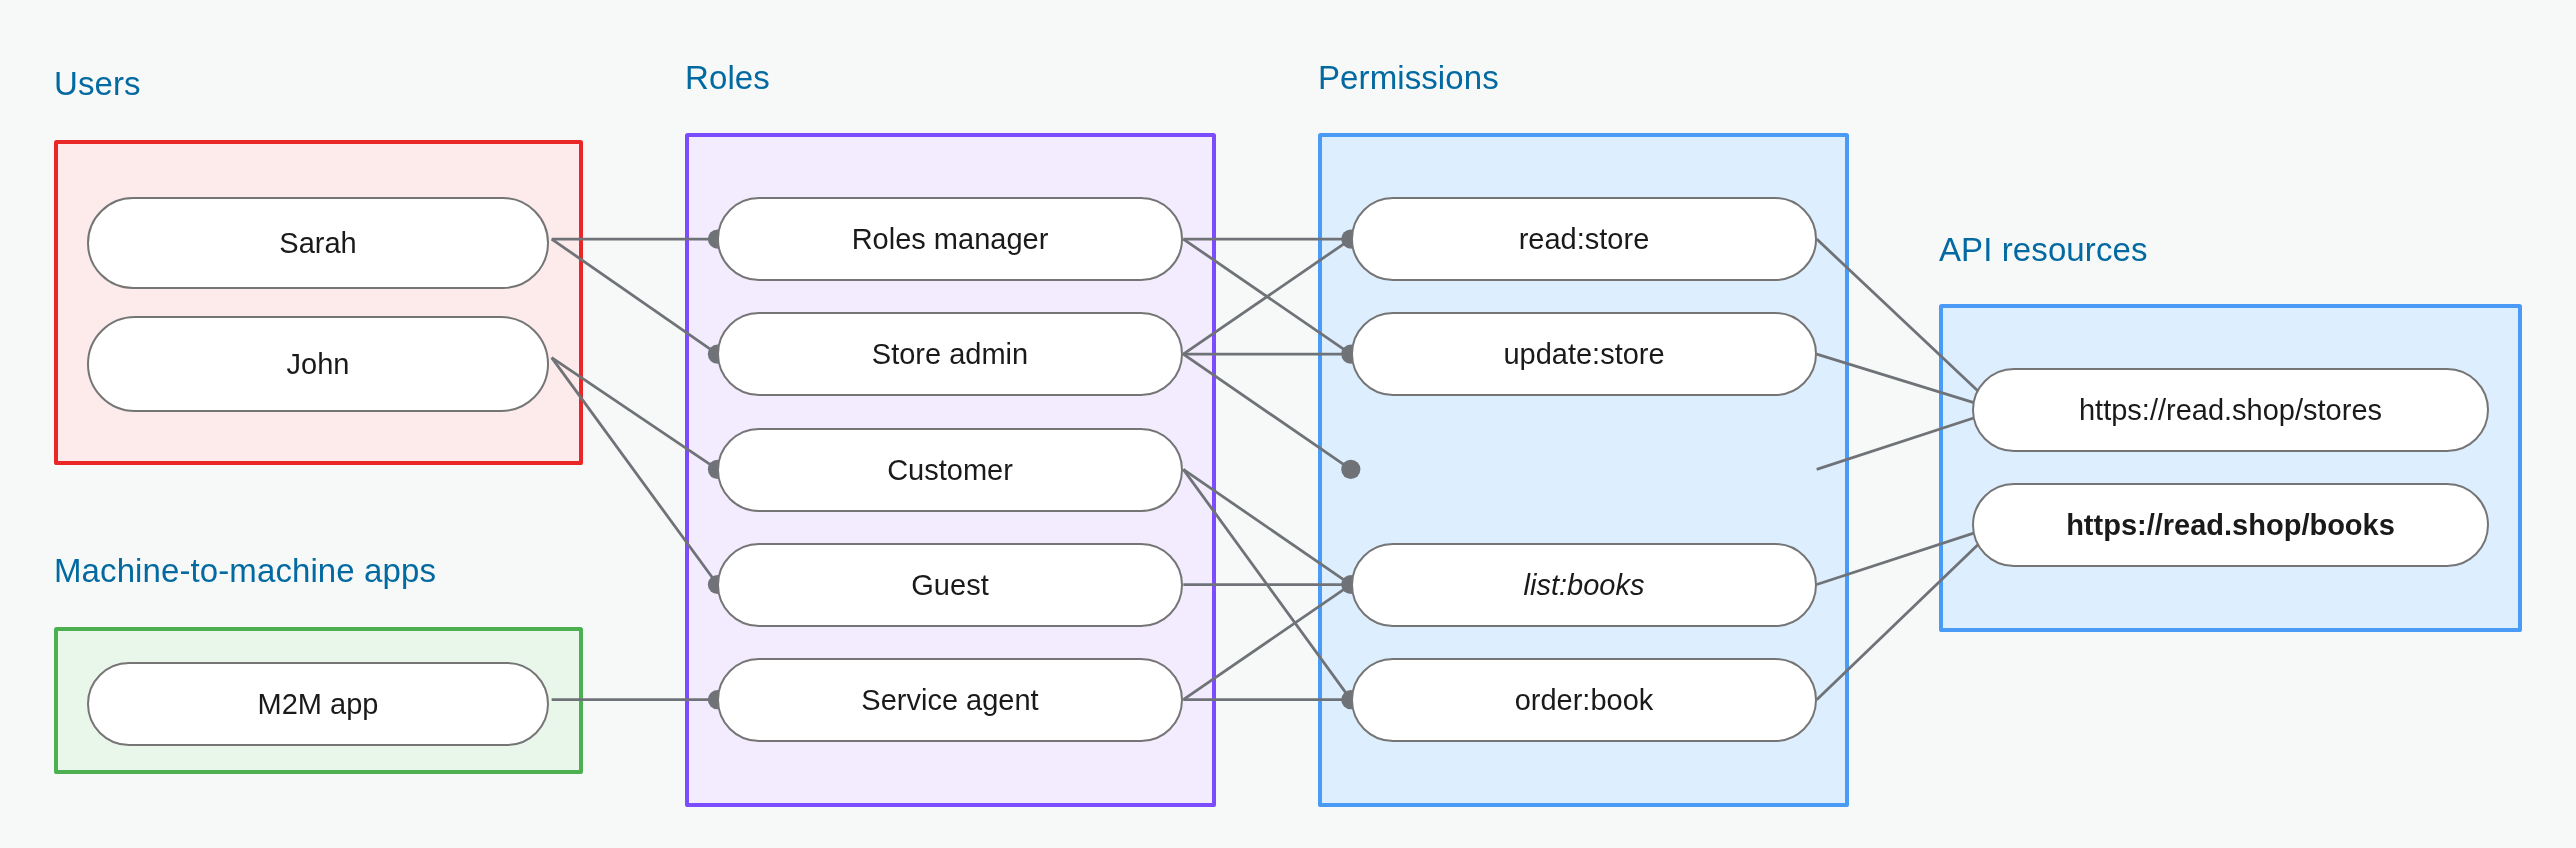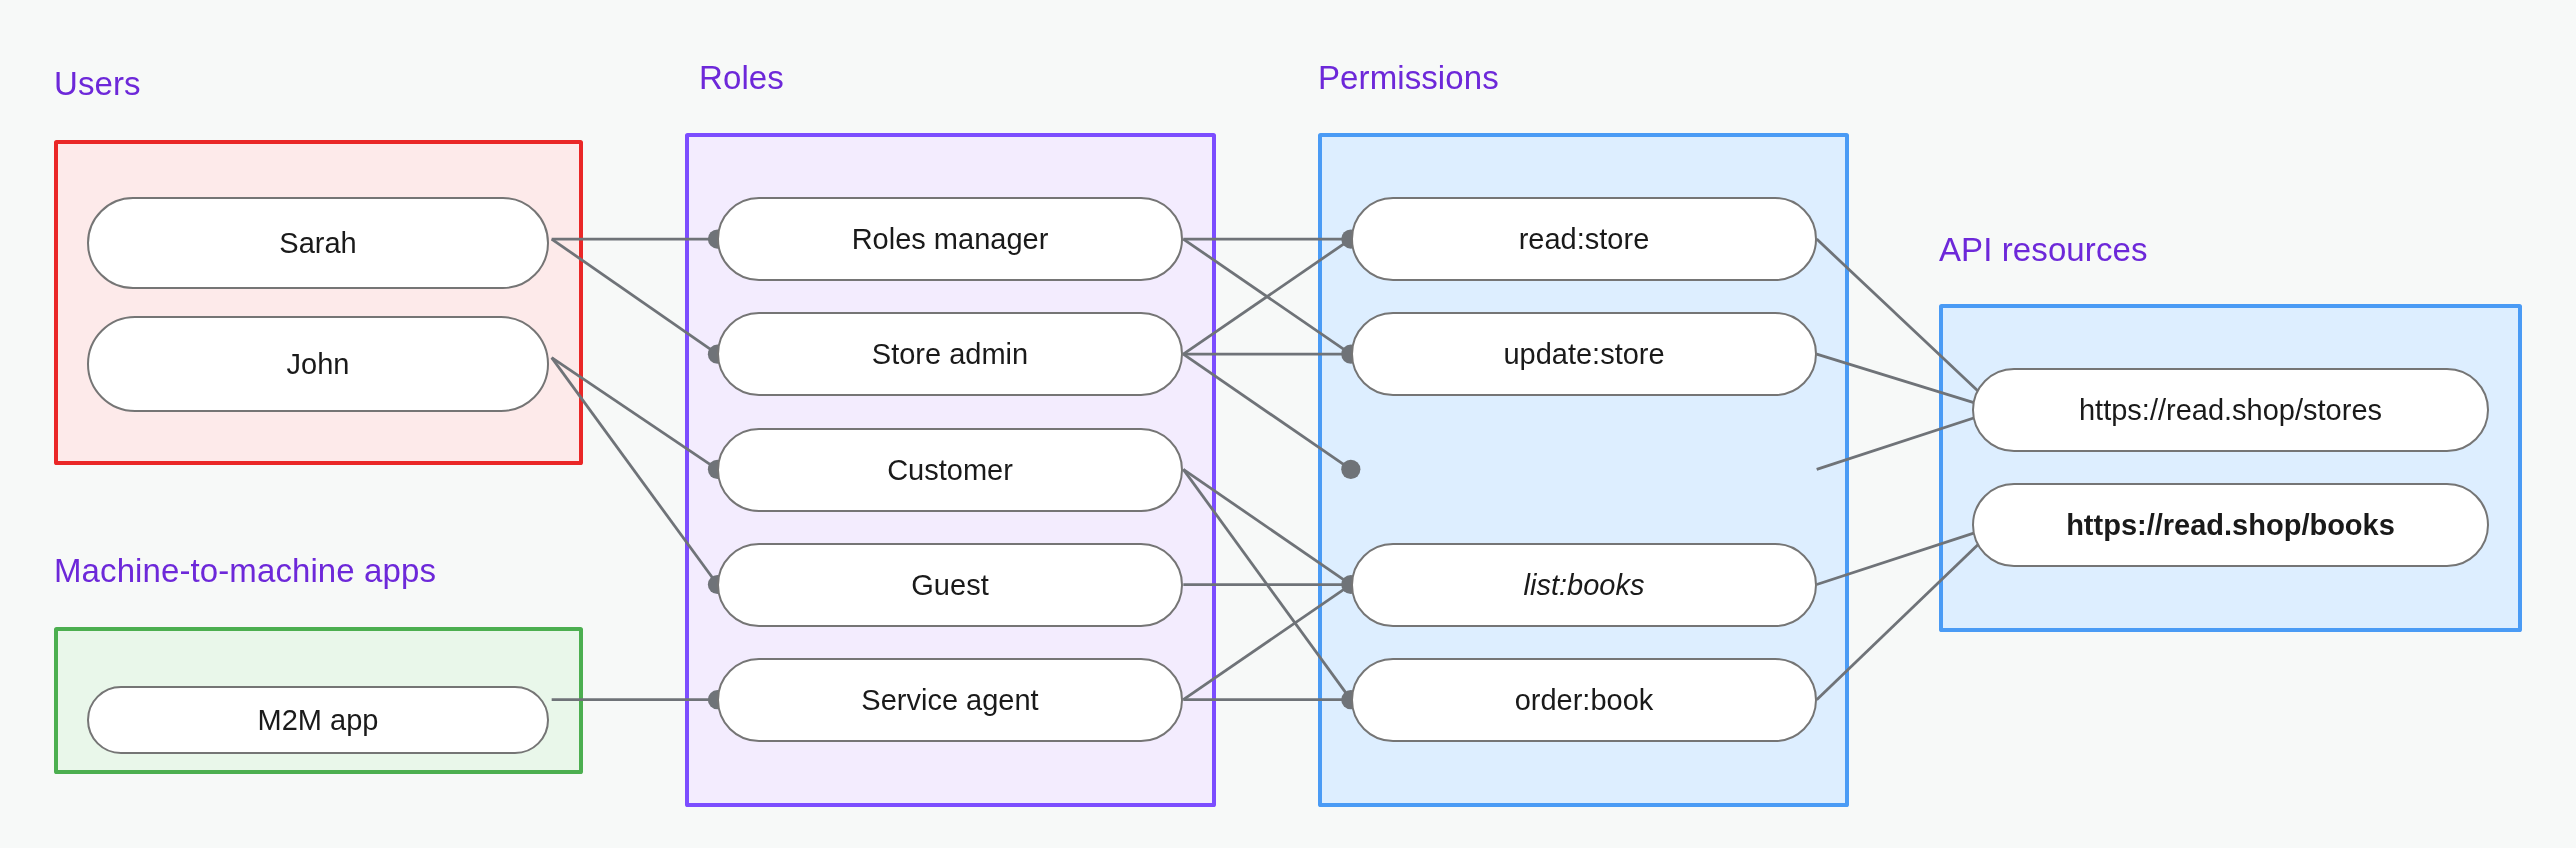--- a/index.html
+++ b/index.html
@@ -13,21 +13,21 @@
     height: 848px;
     background: #f7f9f8;
     font-family: "Liberation Sans", sans-serif;
     overflow: hidden;
   }
 
   
   .group-label {
     position: absolute;
     font-size: 33px;
-    color: #6d28d9;
+    color: #0369a1;
     white-space: nowrap;
     letter-spacing: 0.1px;
   }
 
   
   .group-box {
     position: absolute;
     box-sizing: border-box;
     border-width: 4.4px;
     border-style: solid;
@@ -135,23 +135,23 @@
     <circle cx="2290" cy="602" r="11"></circle>
   </svg>
 
   <div class="group-label" style="left:54px; top:65px;">Users</div>
   <div class="group-box group-users" style="left:54px; top:140px; width:529px; height:325px;"></div>
   <div class="node" style="left:87px; top:197px; width:462px; height:92px;">Sarah</div>
   <div class="node" style="left:87px; top:316px; width:462px; height:96px;">John</div>
 
   <div class="group-label" style="left:54px; top:552px;">Machine-to-machine apps</div>
   <div class="group-box group-m2m" style="left:54px; top:627px; width:529px; height:147px;"></div>
-  <div class="node" style="left:87px; top:686px; width:462px; height:68px;">M2M app</div>
+  <div class="node" style="left:87px; top:662px; width:462px; height:84px;">M2M app</div>
 
-  <div class="group-label" style="left:699px; top:59px;text-align:right;">Roles</div>
+  <div class="group-label" style="left:685px; top:59px;text-align:right;">Roles</div>
   <div class="group-box group-roles" style="left:685px; top:133px; width:531px; height:674px;"></div>
   <div class="node" style="left:717px; top:197px; width:466px; height:84px;">Roles manager</div>
   <div class="node" style="left:717px; top:312px; width:466px; height:84px;">Store admin</div>
   <div class="node" style="left:717px; top:428px; width:466px; height:84px;">Customer</div>
   <div class="node" style="left:717px; top:543px; width:466px; height:84px;">Guest</div>
   <div class="node" style="left:717px; top:658px; width:466px; height:84px;">Service agent</div>
 
   <div class="group-label" style="left:1318px; top:59px;">Permissions</div>
   <div class="group-box group-perms" style="left:1318px; top:133px; width:531px; height:674px;"></div>
   <div class="node" style="left:1351px; top:197px; width:466px; height:84px;">read:store</div>

